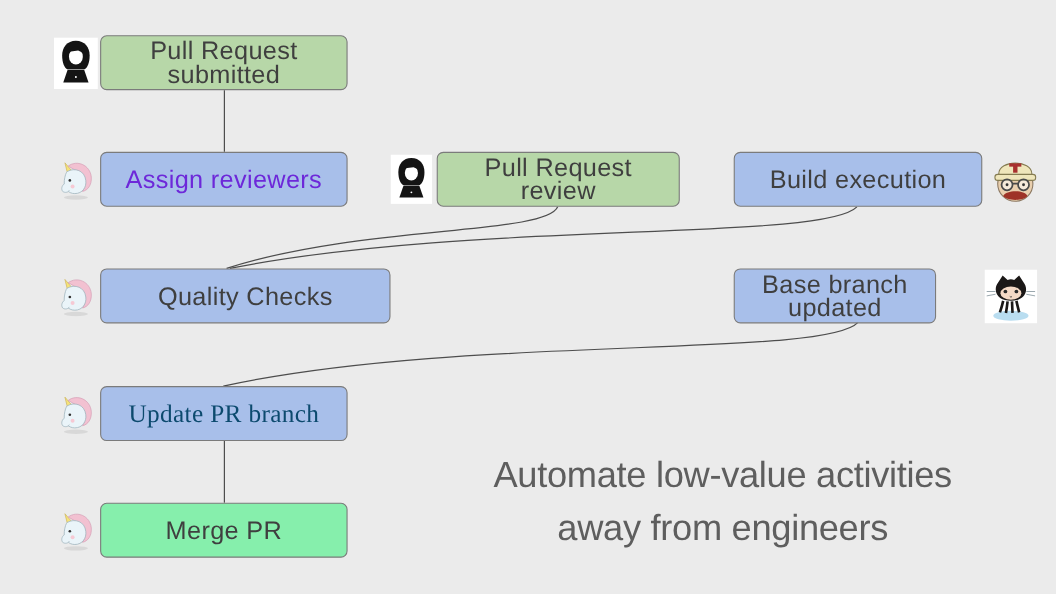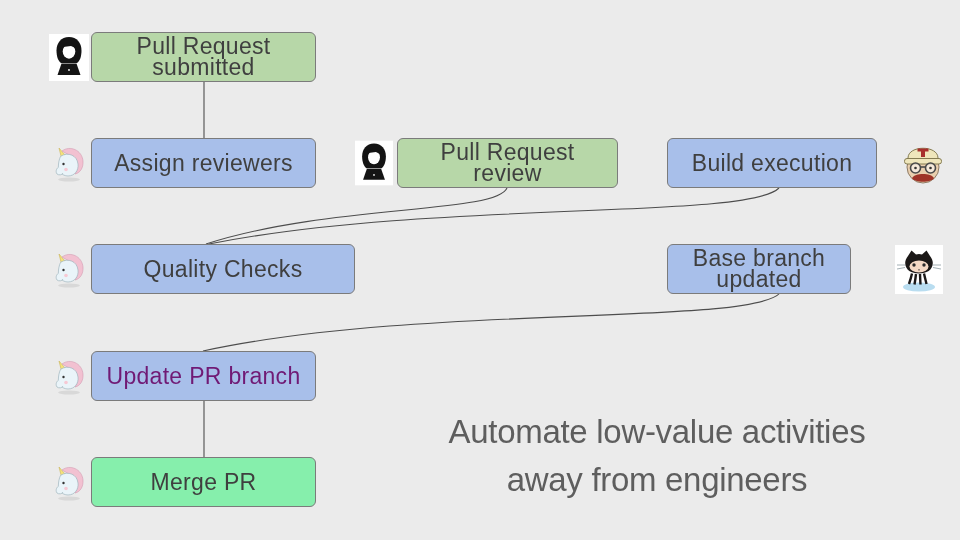--- a/index.html
+++ b/index.html
@@ -55,43 +55,43 @@
     <path class="connector" d="M779,188 C748,220 430,200 209,244" stroke="#4d4d4d"></path>
     <path class="connector" d="M780,293 C750,326 420,304 203,351" stroke="#4d4d4d"></path>
     <path class="connector" d="M204,400 L204,457" stroke="#4d4d4d"></path>
   </svg>
 
   <div class="node" style="left: 91px; top: 32px; width: 225px; border-color: rgb(123, 123, 123); color: rgb(63, 63, 63); background: rgb(183, 215, 168);">
     <div class="label">Pull Request
 submitted</div>
   </div>
 
-  <div class="node" style="left: 91px; top: 138px; width: 225px; border-color: rgb(123, 123, 123); color: #404040; background: rgb(168, 191, 234);">
+  <div class="node" style="left: 91px; top: 138px; width: 225px; border-color: rgb(123, 123, 123); color: #6d28d9; background: rgb(168, 191, 234);">
     <div class="label">Assign reviewers</div>
   </div>
 
   <div class="node" style="left: 397px; top: 138px; width: 221px; border-color: rgb(123, 123, 123); color: rgb(63, 63, 63); background: rgb(183, 215, 168);">
     <div class="label">Pull Request
 review</div>
   </div>
 
-  <div class="node" style="left: 667px; top: 138px; width: 210px; border-color: rgb(123, 123, 123); color: rgb(63, 63, 63); background: rgb(168, 191, 234);">
+  <div class="node" style="left: 667px; top: 138px; width: 226px; border-color: rgb(123, 123, 123); color: rgb(63, 63, 63); background: rgb(168, 191, 234);">
     <div class="label">Build execution</div>
   </div>
 
   <div class="node" style="left: 91px; top: 244px; width: 264px; border-color: rgb(123, 123, 123); color: rgb(63, 63, 63); background: rgb(168, 191, 234);">
     <div class="label">Quality Checks</div>
   </div>
 
   <div class="node" style="left: 667px; top: 244px; width: 184px; border-color: rgb(123, 123, 123); color: rgb(63, 63, 63); background: rgb(168, 191, 234);">
     <div class="label">Base branch
 updated</div>
   </div>
 
-  <div class="node" style="left: 91px; top: 351px; width: 225px; border-color: rgb(123, 123, 123); color: #701a75; background: rgb(168, 191, 234);">
+  <div class="node" style="left: 91px; top: 351px; width: 225px; border-color: rgb(123, 123, 123); color: #0c4a6e; background: rgb(168, 191, 234); font-family: Liberation Serif, serif;">
     <div class="label">Update PR branch</div>
   </div>
 
   <div class="node" style="left: 91px; top: 457px; width: 225px; border-color: rgb(123, 123, 123); color: rgb(63, 63, 63); background: #86efac;">
     <div class="label">Merge PR</div>
   </div>
 
   <span class="icon" style="left:49px;top:34px;width:40px;height:47px;">
     <svg viewBox="0 0 40 47">
       <rect x="0" y="0" width="40" height="47" fill="#ffffff"></rect>

